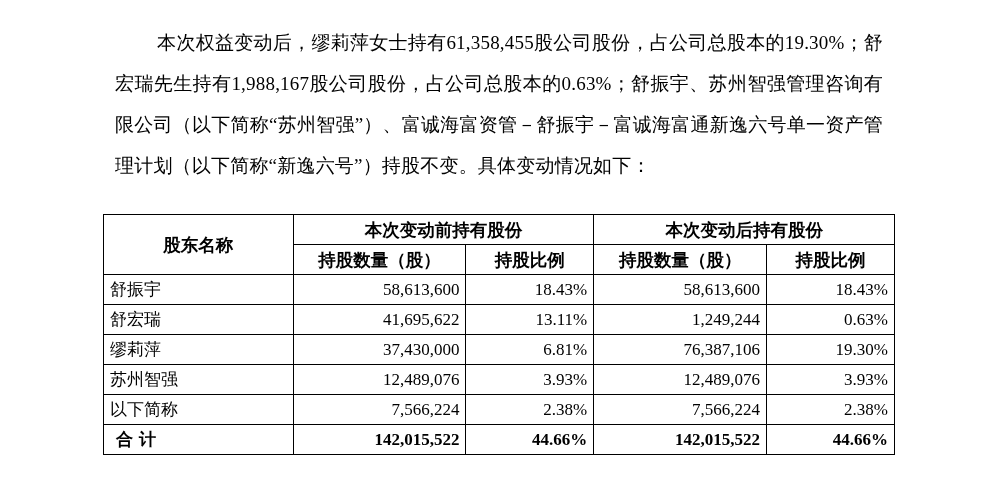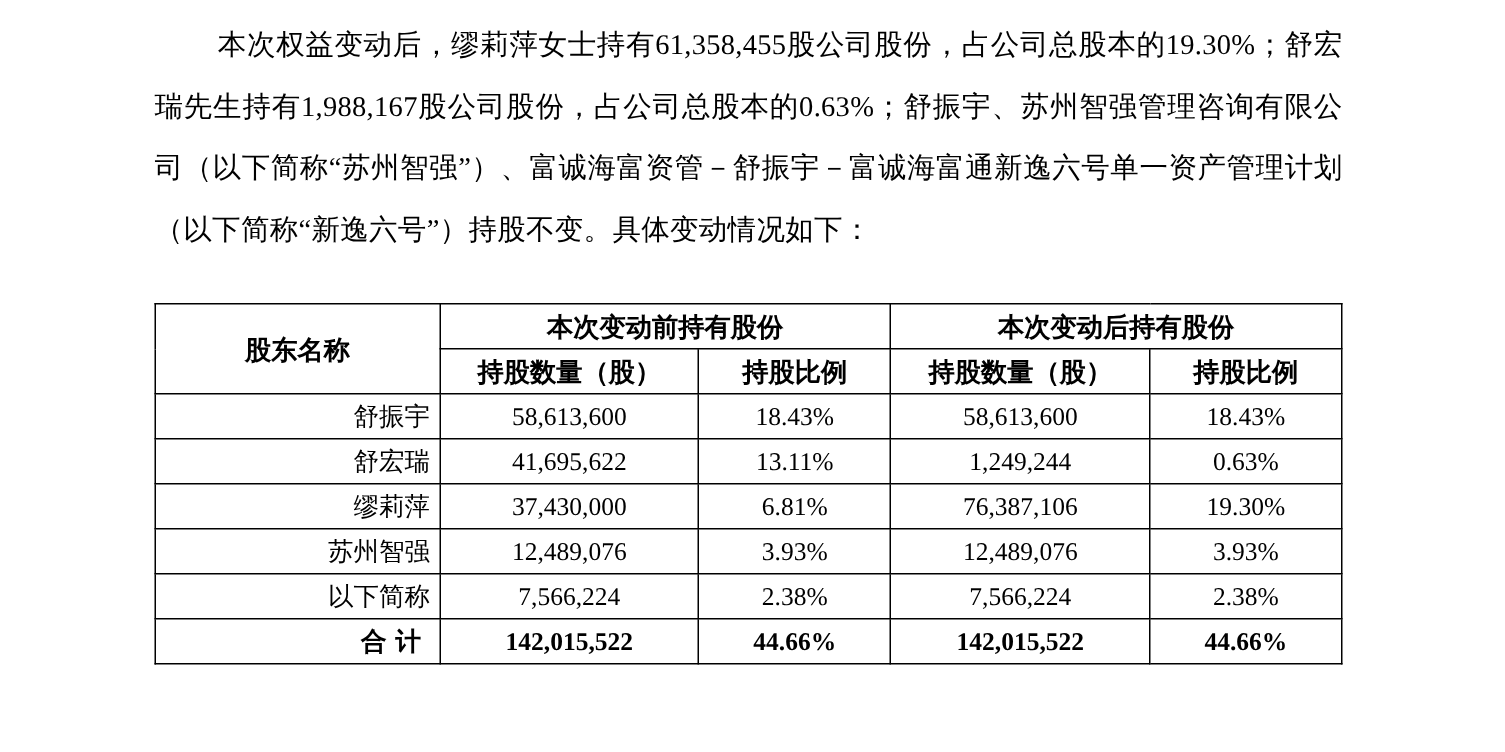--- a/index.html
+++ b/index.html
@@ -20,21 +20,21 @@
     height: 501px;
     box-sizing: border-box;
     padding: 10px 108px 0 103px;
   }
   .para {
     font-size: 19px;
     line-height: 41px;
     text-align: justify;
     text-justify: inter-ideograph;
     letter-spacing: 0.2px;
-    margin: 0;
+    margin: 12px;
   }
   .para .indent {
     display: inline-block;
     width: 42px;
   }
   table.holdings {
     width: 100%;
     border-collapse: collapse;
     margin-top: 28px;
     table-layout: fixed;
@@ -50,24 +50,24 @@
   }
   table.holdings thead th {
     text-align: center;
     font-weight: bold;
     font-size: 17.5px;
   }
   .col-name  { width: 21.5%; }
   .col-qty   { width: 19.6%; }
   .col-pct   { width: 14.5%; }
   td.name {
-    text-align: right;
+    text-align: left;
   }
   td.num {
-    text-align: center;
+    text-align: right;
     padding-right: 12px;
   }
   tr.total td {
     font-weight: bold;
   }
   tr.total td.name {
     letter-spacing: 6px;
     text-indent: 6px;
   }
 </style>

